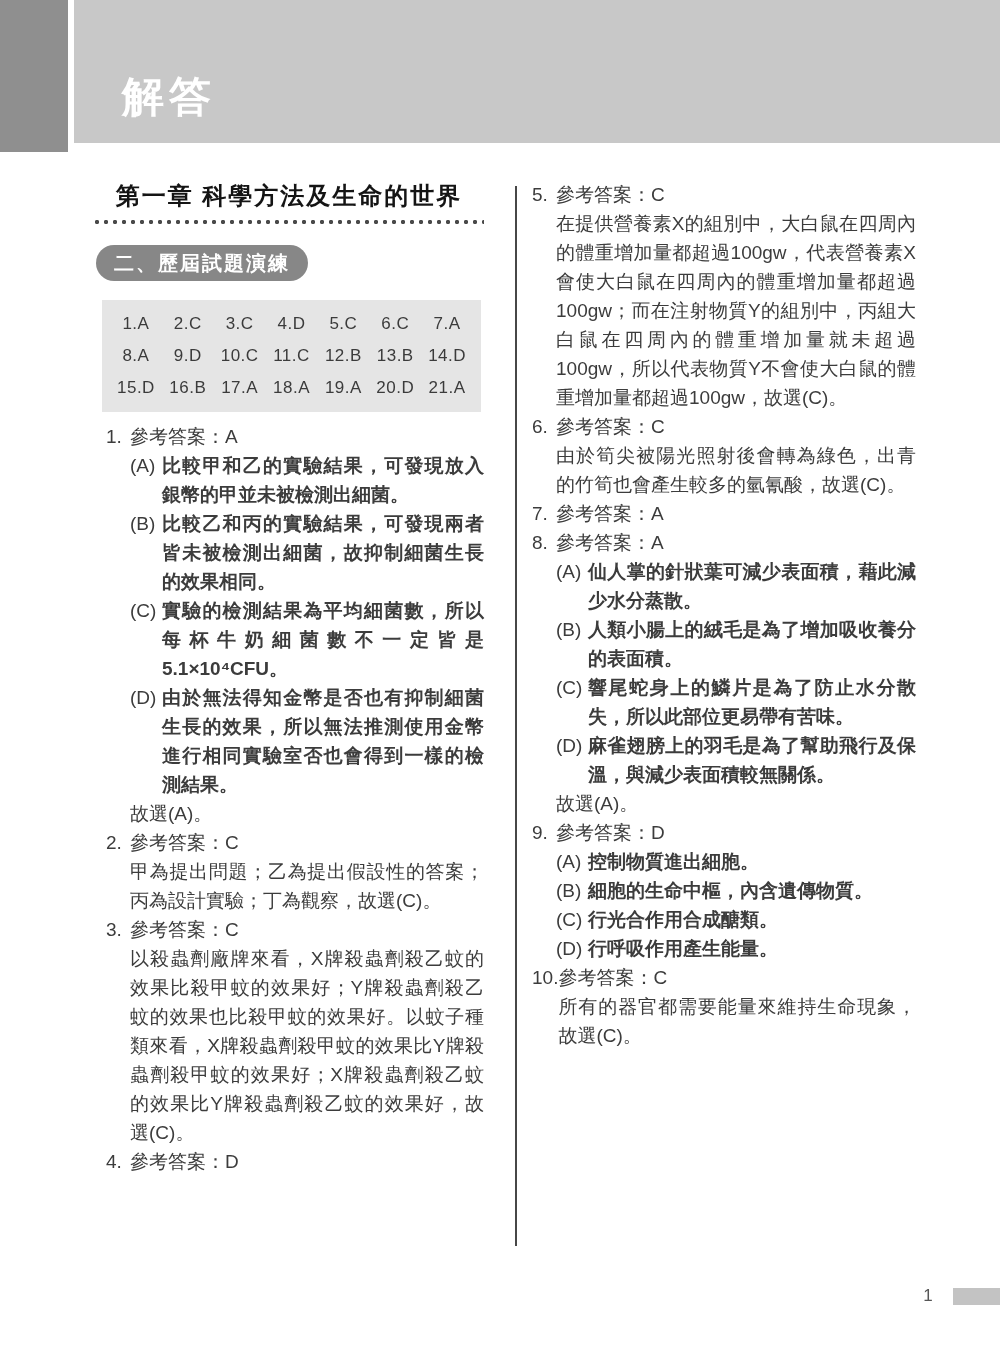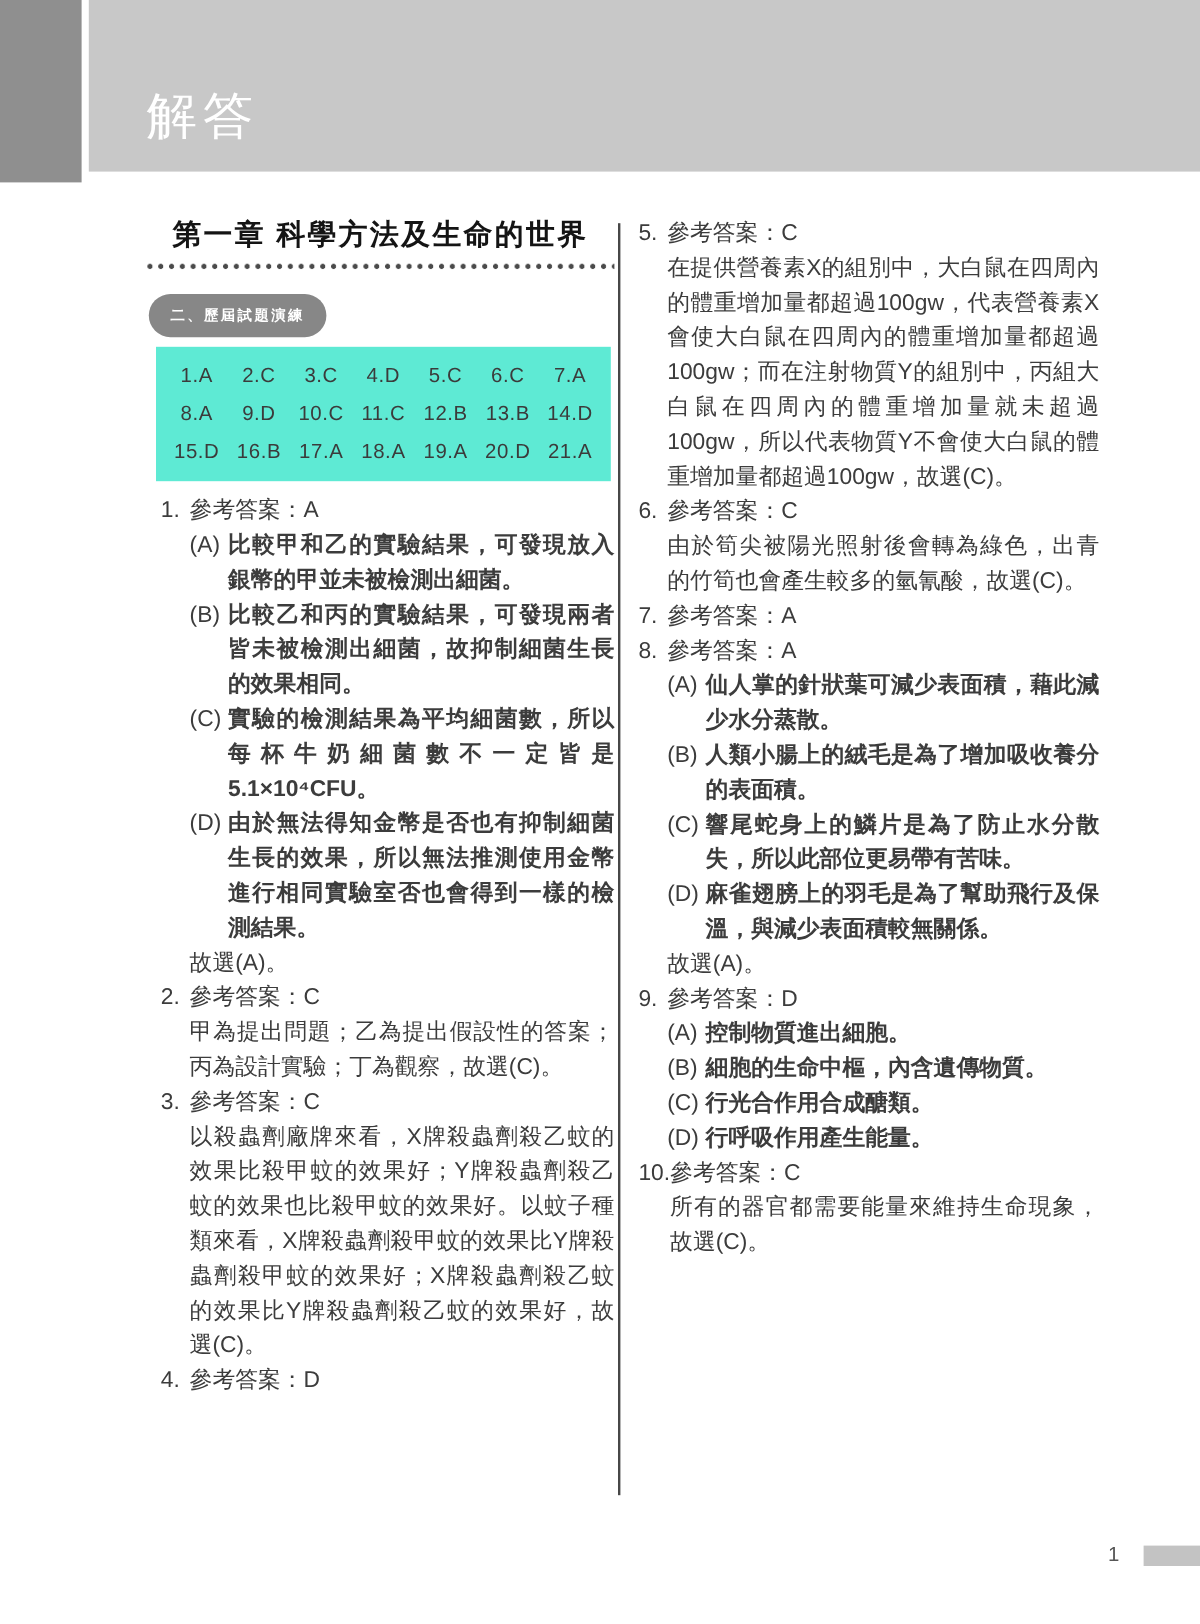--- a/index.html
+++ b/index.html
@@ -9,50 +9,50 @@
     width:1000px; height:1353px; position:relative; overflow:hidden;
     color:#3c3c3c;
   }
   .page { position:absolute; inset:0; background:#fff; }
 
   
   .header-dark-block { position:absolute; left:0; top:0; width:68px; height:152px; background:#8f8f8f; }
   .header-band { position:absolute; left:74px; top:0; width:926px; height:143px; background:#c8c8c8; }
   .header-title {
     position:absolute; left:122px; top:76px;
-    font-size:42px; font-weight:normal; color:#ffffff; letter-spacing:5px;
+    font-size:42px; font-weight:bold; color:#ffffff; letter-spacing:5px;
     line-height:1;
     text-align:center;
   }
 
   
-  .col-left  { position:absolute; left:122px; top:180px; width:390px; }
+  .col-left  { position:absolute; left:94px; top:180px; width:390px; }
   .col-right { position:absolute; left:532px; top:180px; width:384px; }
   .col-divider { position:absolute; left:515px; top:186px; width:2px; height:1060px; background:#474747; }
 
   
   .chapter-title {
     font-size:24px; font-weight:bold; color:#141414; text-align:center;
     line-height:32px; letter-spacing:2px;
   }
   .dotline {
     margin-top:7px; height:6px;
     background-image: radial-gradient(circle at 3px 3px, #4a4a4a 1.9px, transparent 2.4px);
     background-size: 9px 6px; background-repeat: repeat-x;
   }
   .section-badge {
     display:inline-block; margin:20px 0 0 2px;
     background:#878787; color:#ffffff; font-weight:bold;
-    font-size:12px; line-height:28px; letter-spacing:2px;
+    font-size:20px; line-height:28px; letter-spacing:2px;
     padding:4px 18px; border-radius:20px;
   }
 
   
   .ans-table {
-    margin:8px 0 0 8px; width:379px; background:#5eead4; padding:8px 8px;
+    margin:19px 0 0 8px; width:379px; background:#e5e5e5; padding:8px 8px;
   }
   .ans-row { display:flex; line-height:32px; }
   .ans-cell { flex:1; text-align:center; font-size:17px; color:#3b3b3b; letter-spacing:0.5px; }
 
   
   .sol-list { margin-top:10px; margin-left:12px; }
   .col-right .sol-list { margin-top:0; margin-left:0; }
   .sol-list, .sol-item { font-size:19px; line-height:29px; color:#3c3c3c; }
   .sol-item { display:flex; }
   .sol-num  { min-width:24px; flex:none; white-space:nowrap; }

